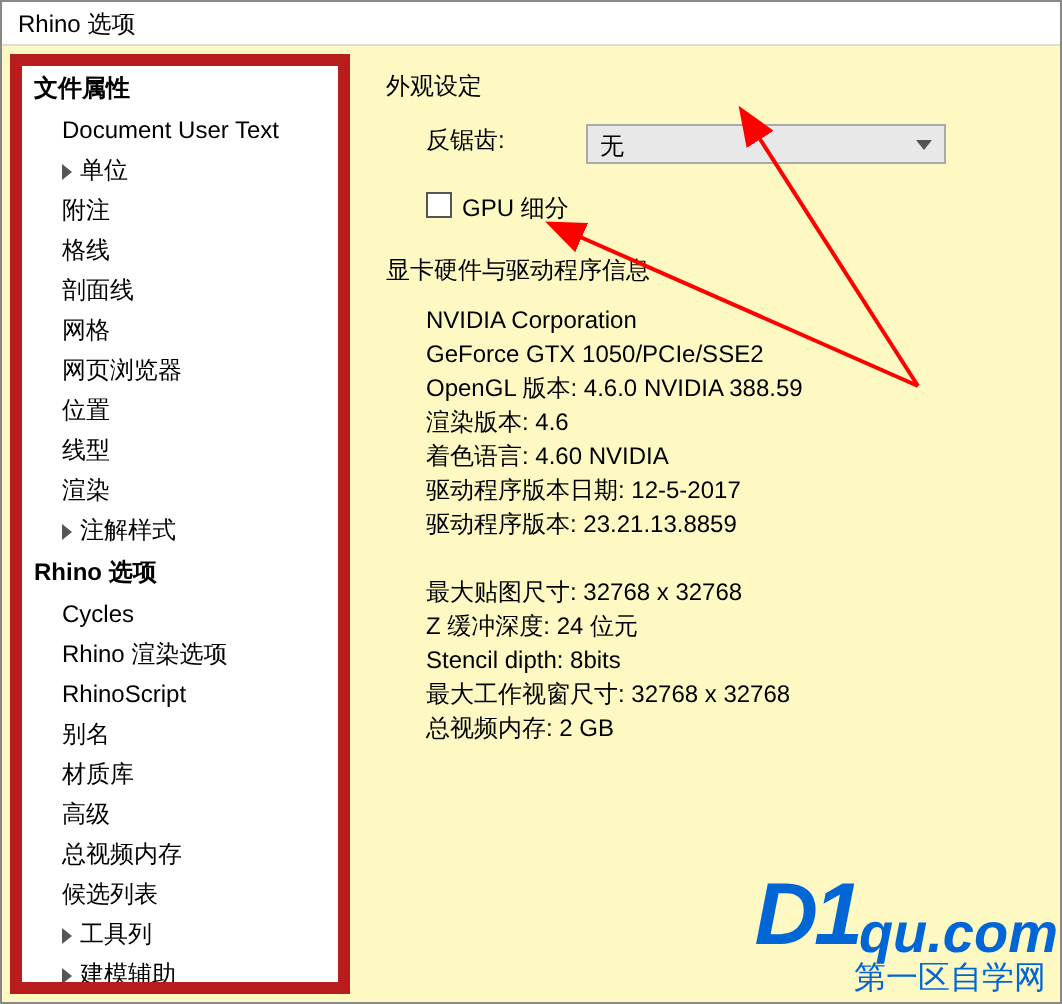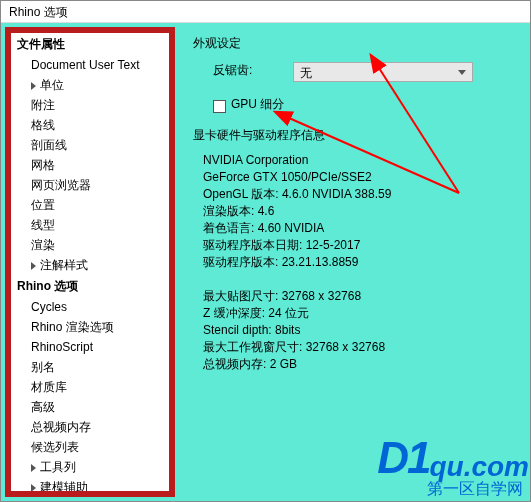--- a/index.html
+++ b/index.html
@@ -1,38 +1,38 @@
 <!DOCTYPE html>
 <html><head>
 <meta charset="utf-8">
 <style>
 *{box-sizing:border-box;margin:0;padding:0;font-family:"Microsoft YaHei",SimSun,Arial,sans-serif;font-size:12px}
 body{background:#fff;width:531px;height:502px;overflow:hidden;position:relative}
-.window{border:1px solid #888;width:531px;height:502px;position:relative;background:#5eead4}
+.window{border:1px solid #888;width:531px;height:502px;position:relative;background:#fef9c3}
 .title-bar{height:22px;background:#fff;border-bottom:1px solid #ddd;padding:3px 8px;font-size:12px}
 .content{display:flex;height:calc(100% - 22px)}
 .tree-panel{width:170px;border:6px solid #b91c1c;margin:4px;overflow:hidden;background:#fff}
 .tree-scroll{height:100%;overflow-y:auto}
 .tree-scroll::-webkit-scrollbar{width:16px}
 .tree-scroll::-webkit-scrollbar-track{background:#f0f0f0}
 .tree-scroll::-webkit-scrollbar-thumb{background:#c0c0c0;border:1px solid #a0a0a0}
 .tree-item{padding:2px 4px 2px 8px;cursor:pointer;white-space:nowrap;line-height:16px}
 .tree-header{font-weight:bold;padding:3px 6px}
 .tree-sub{padding-left:20px}
 .tree-exp::before{content:"";display:inline-block;width:0;height:0;border-top:4px solid transparent;border-bottom:4px solid transparent;border-left:5px solid #555;margin-right:4px;vertical-align:middle}
 .right-panel{flex:1;padding:8px 4px;position:relative}
 .section-label{margin:4px 0 10px 10px}
 .field-row{display:flex;margin:6px 0 6px 30px}
 .field-label{width:80px}
 .dropdown{width:180px;height:20px;background:#e8e8e8;border:1px solid #aaa;padding:2px 6px;position:relative}
 .dropdown::after{content:"";position:absolute;right:6px;top:7px;width:0;height:0;border-left:4px solid transparent;border-right:4px solid transparent;border-top:5px solid #555}
-.checkbox-row{margin:14px 0 14px 30px;display:flex;align-items:flex-end}
+.checkbox-row{margin:14px 0 14px 30px;display:flex;align-items:flex-start}
 .checkbox{width:13px;height:13px;border:1px solid #555;margin-right:5px;background:#fff}
 .info-label{margin:8px 0 8px 10px}
-.info-block{margin-left:20px;line-height:17px}
+.info-block{margin-left:30px;line-height:17px}
 .arrow-svg{position:absolute;top:0;left:0;pointer-events:none}
 .watermark{position:absolute;right:2px;bottom:2px;font-family:Arial,sans-serif}
 .wm-d1{font-size:44px;font-weight:900;font-style:italic;color:#0066d6;display:inline-block;vertical-align:bottom;letter-spacing:-2px}
 .wm-domain{font-size:28px;font-weight:900;font-style:italic;color:#0066d6;display:inline-block;vertical-align:bottom}
 .wm-sub{font-size:16px;color:#0066d6;text-align:right;margin-top:-4px;margin-right:6px}
 </style>
 </head>
 <body>
 
 <div class="window">

